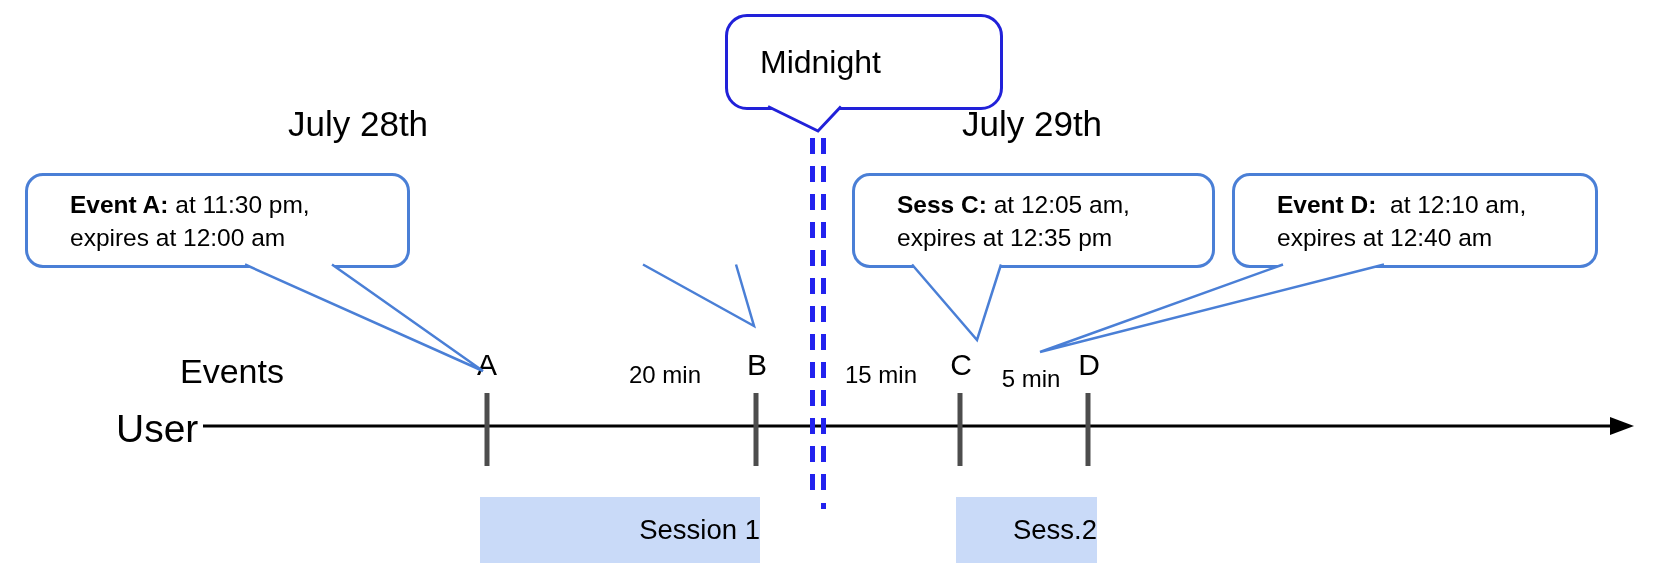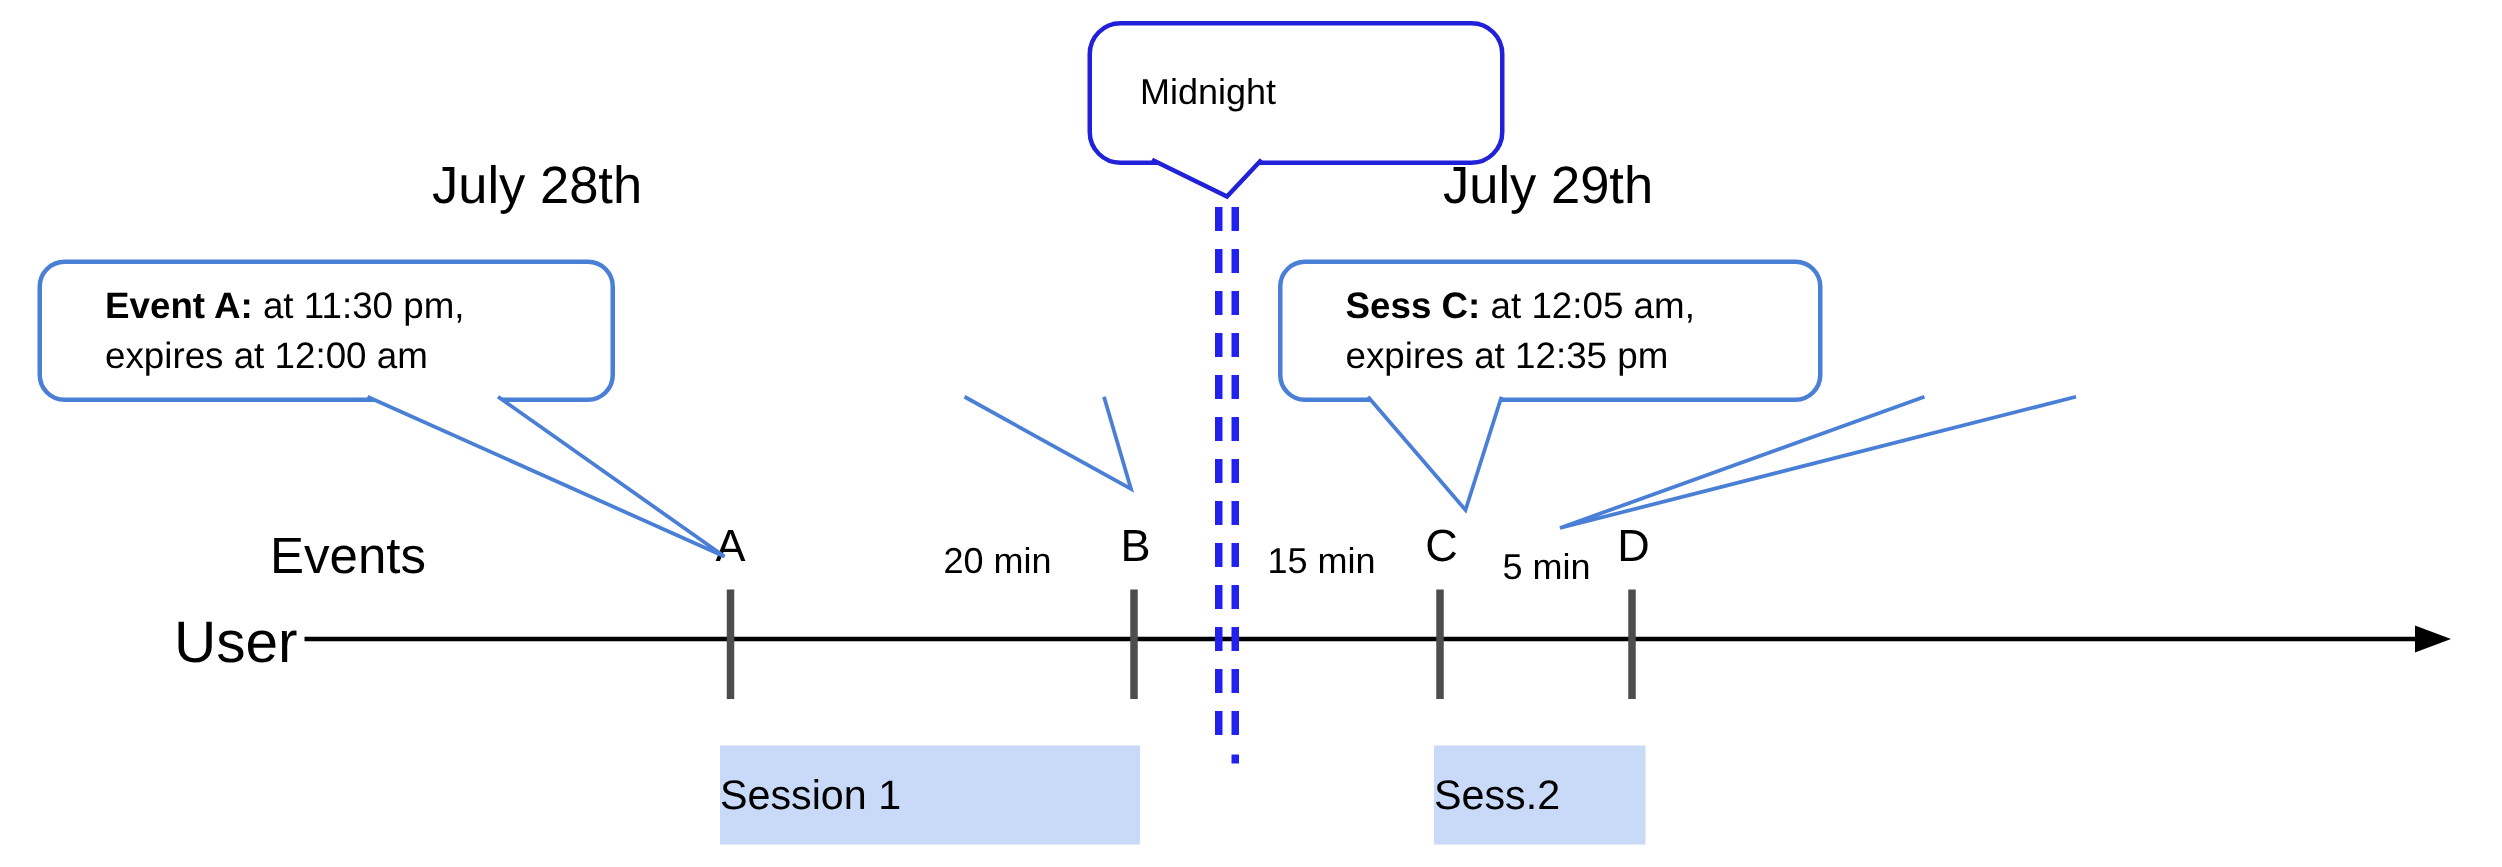--- a/index.html
+++ b/index.html
@@ -24,21 +24,21 @@
   .midnight-bubble{
     left:725px;top:14px;width:278px;height:96px;
     background:#fff;
     border:3px solid var(--midnight);
     border-radius:22px;
     box-sizing:border-box;
     display:flex;align-items:center;
     z-index:1;
   }
   .midnight-bubble .label{
-    font-size:24px;
+    font-size:32px;
     padding-left:32px;
   }
   
   .bubble{
     background:#fff;
     border:3px solid var(--accent);
     border-radius:18px;
     box-sizing:border-box;
     top:173px;height:95px;
     z-index:1;
@@ -77,21 +77,21 @@
     transform:translateX(-50%);
     white-space:nowrap;
   }
   .int-ab{left:665px;}
   .int-bc{left:881px;}
   .int-cd{left:1031px;top:365px;}
   
   .session{
     background:var(--session);
     top:497px;height:66px;
-    display:flex;align-items:center;justify-content:flex-start;
+    display:flex;align-items:center;justify-content:flex-end;
     font-size:27.5px;
     z-index:1;
   }
   .session-1{left:480px;width:280px;}
   .session-2{left:956px;width:141px;}
 </style>
 </head>
 <body>
 
 <div class="canvas">
@@ -101,20 +101,23 @@
 
   <div class="abs midnight-bubble">
     <span class="label">Midnight</span>
   </div>
 
   <div class="abs bubble bubble-a">
     <p class="txt"><b>Event A:</b><span> at 11:30 pm,</span><br><span>expires at 12:00 am</span></p>
   </div>
   <div class="abs bubble bubble-c">
     <p class="txt"><b>Sess C:</b><span> at 12:05 am,</span><br><span>expires at 12:35 pm</span></p>
+  </div>
+  <div class="abs bubble bubble-d">
+    <p class="txt"><b>Event D:</b><span>  at 12:10 am,</span><br><span>expires at 12:40 am</span></p>
   </div>
 
   <div class="abs events-label">Events</div>
   <div class="abs user-label">User</div>
 
   <div class="abs tick-label tick-a">A</div>
   <div class="abs tick-label tick-b">B</div>
   <div class="abs tick-label tick-c">C</div>
   <div class="abs tick-label tick-d">D</div>
 

